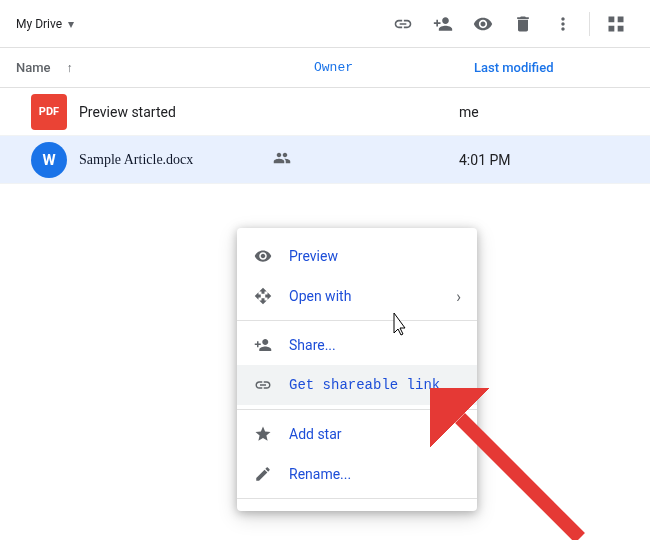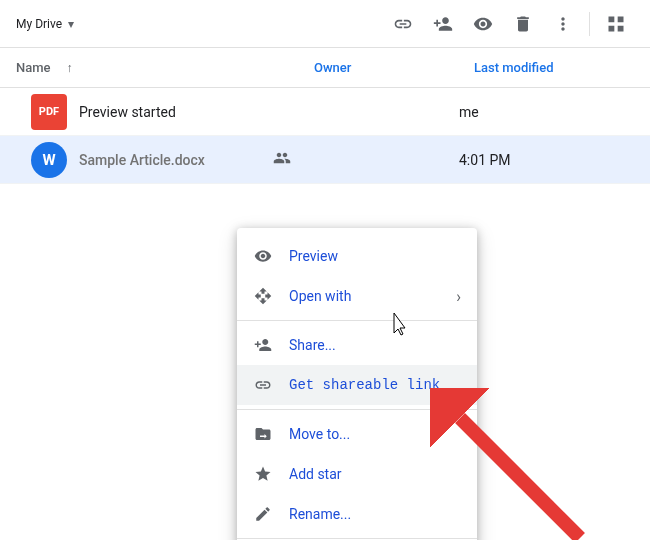--- a/index.html
+++ b/index.html
@@ -70,20 +70,21 @@
       flex: 1;
       font-size: 13px;
       font-weight: 500;
       color: #5f6368;
     }
     .col-owner {
       width: 160px;
       font-size: 13px;
       font-weight: 500;
       color: #1a73e8;
+      font-family: Liberation Mono, monospace;
     }
     .col-modified {
       width: 160px;
       font-size: 13px;
       font-weight: 500;
       color: #1a73e8;
     }
 
     
     .file-row {
@@ -260,21 +261,21 @@
 <div style="position:relative;">
 
   <div class="file-row">
     <div class="file-icon pdf">PDF</div>
     <div class="file-name">Preview started</div>
     <div class="file-owner">me</div>
   </div>
 
   <div class="file-row selected">
     <div class="file-icon word">W</div>
-    <div class="file-name" style="color:#737373;font-weight:500;">Sample Article.docx</div>
+    <div class="file-name" style="color:#0f172a;font-weight:500;font-family:Liberation Serif, serif;">Sample Article.docx</div>
     <div class="shared-icon">
       <svg width="18" height="18" viewBox="0 0 24 24" fill="#5f6368">
           <path d="M16 11c1.66 0 2.99-1.34 2.99-3S17.66 5 16 5c-1.66 0-3 1.34-3 3s1.34 3 3 3zm-8 0c1.66 0 2.99-1.34 2.99-3S9.66 5 8 5C6.34 5 5 6.34 5 8s1.34 3 3 3zm0 2c-2.33 0-7 1.17-7 3.5V19h14v-2.5c0-2.33-4.67-3.5-7-3.5zm8 0c-.29 0-.62.02-.97.05 1.16.84 1.97 1.97 1.97 3.45V19h6v-2.5c0-2.33-4.67-3.5-7-3.5z"></path>
         </svg>
     </div>
     <div class="file-owner"></div>
     <div class="file-modified">4:01 PM</div>
   </div>
 
   <div class="context-menu">
@@ -313,28 +314,20 @@
       <div class="menu-icon">
         <svg width="18" height="18" viewBox="0 0 24 24" fill="#5f6368">
             <path d="M3.9 12c0-1.71 1.39-3.1 3.1-3.1h4V7H7c-2.76 0-5 2.24-5 5s2.24 5 5 5h4v-1.9H7c-1.71 0-3.1-1.39-3.1-3.1zM8 13h8v-2H8v2zm9-6h-4v1.9h4c1.71 0 3.1 1.39 3.1 3.1s-1.39 3.1-3.1 3.1h-4V17h4c2.76 0 5-2.24 5-5s-2.24-5-5-5z"></path>
           </svg>
       </div>
       <span class="menu-label">Get shareable link</span>
     </div>
 
     <div class="menu-divider"></div>
 
-    <div class="menu-item">
-      <div class="menu-icon">
-        <svg width="18" height="18" viewBox="0 0 24 24" fill="#5f6368">
-            <path d="M20 6h-8l-2-2H4c-1.1 0-2 .9-2 2v12c0 1.1.9 2 2 2h16c1.1 0 2-.9 2-2V8c0-1.1-.9-2-2-2zm-6 10H8v-2h6v-2l3 3-3 3v-2z"></path>
-          </svg>
-      </div>
-      <span class="menu-label">Move to...</span>
-    </div>
 
     <div class="menu-item">
       <div class="menu-icon">
         <svg width="18" height="18" viewBox="0 0 24 24" fill="#5f6368">
             <path d="M12 17.27L18.18 21l-1.64-7.03L22 9.24l-7.19-.61L12 2 9.19 8.63 2 9.24l5.46 4.73L5.82 21z"></path>
           </svg>
       </div>
       <span class="menu-label">Add star</span>
     </div>
 

